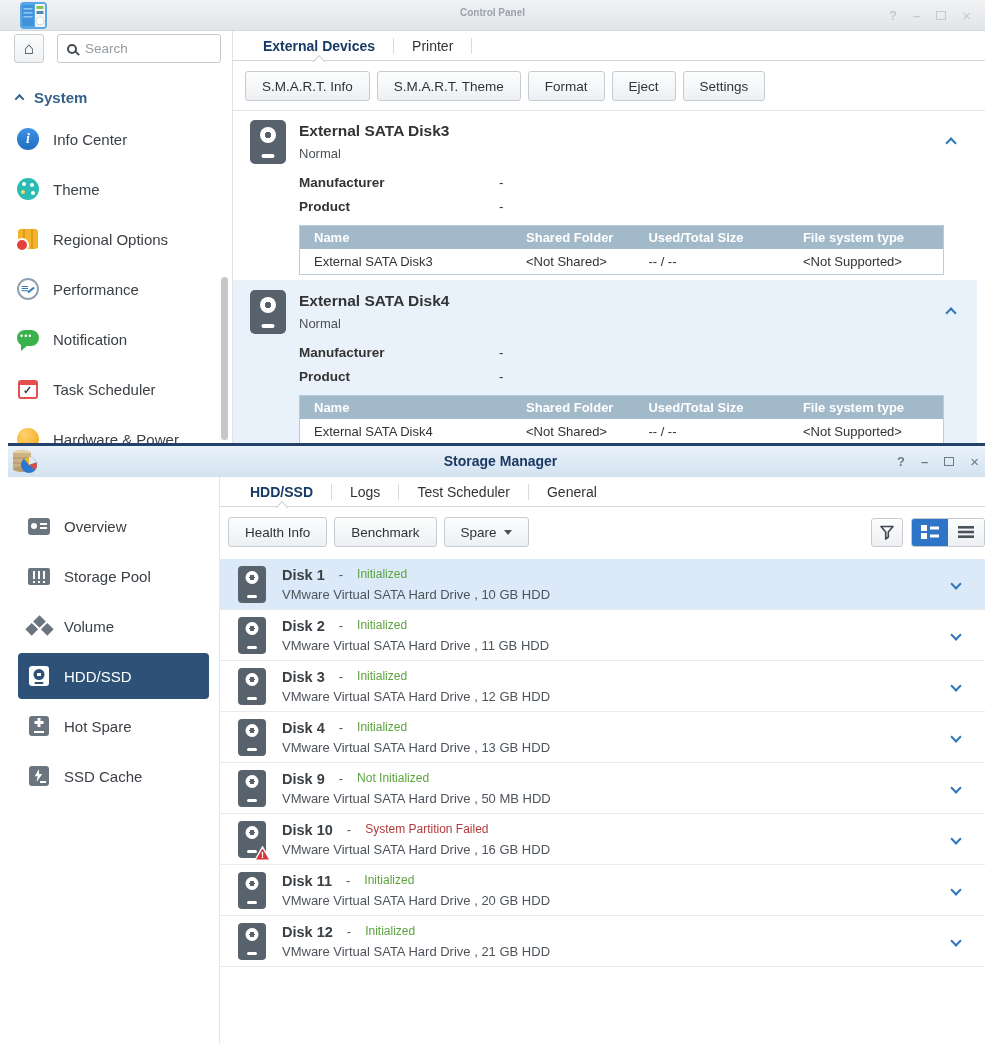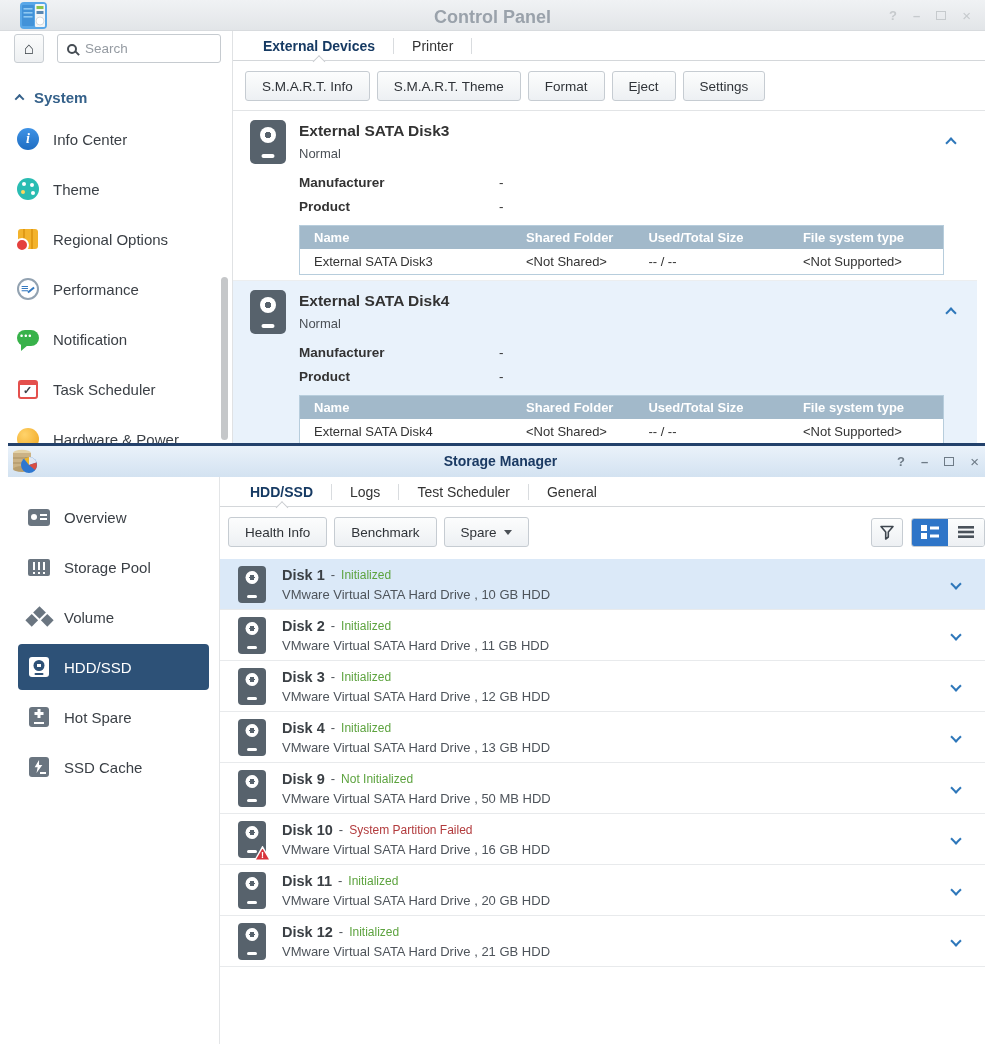--- a/index.html
+++ b/index.html
@@ -21,21 +21,21 @@
   .tab { padding:0 18px; font-size:14px; color:#333; height:30px; display:flex; align-items:center; position:relative; }
   .tab.active { color:#163a63; font-weight:bold; }
   .tab.active::after { content:""; position:absolute; left:50%; bottom:-5px; width:8px; height:8px;
          background:#fff; border-top:1px solid #c9ccd0; border-left:1px solid #c9ccd0;
          transform:translateX(-50%) rotate(45deg); }
   .tabsep { width:1px; height:16px; background:#d9dcdf; }
 
   
   .win-cp { position:absolute; top:0; left:0; width:985px; height:443px; background:#fff; overflow:hidden; }
   .cp-titlebar { height:31px; background:linear-gradient(#f0f2f4,#e2e5e8); border-bottom:1px solid #d8dbde; position:relative; }
-  .cp-title { position:absolute; left:0; right:0; top:7px; text-align:center; color:#9aa2ab; font-weight:bold; font-size:18px; }
+  .cp-title { position:absolute; left:0; right:0; top:7px; text-align:center; color:#9aa2ab; font-weight:bold; font-size:10px; }
   .cp-appicon { position:absolute; left:20px; top:2px; }
   .cp-controls { color:#c6cacd; }
   .cp-body { display:flex; height:412px; }
   .cp-sidebar { width:233px; border-right:1px solid #e0e2e4; position:relative; padding-top:3px; flex:none; }
   .cp-top { display:flex; gap:13px; padding-left:14px; }
   .home-btn { width:30px; height:29px; border:1px solid #c9ced3; border-radius:3px; background:linear-gradient(#fbfcfc,#eef0f2);
               display:flex; align-items:center; justify-content:center; font-size:17px; color:#343b42; font-weight:bold; }
   .search-box { width:164px; height:29px; border:1px solid #c6cbd0; border-radius:3px; background:#fff;
                 display:flex; align-items:center; gap:8px; padding-left:9px; }
   .mag { width:10px; height:10px; border:2px solid #454c53; border-radius:50%; position:relative; flex:none; }
@@ -96,21 +96,21 @@
   .dtable th { background:#a2b9ca; color:#fff; font-size:13px; text-align:left; padding:4px 14px; font-weight:bold; }
   .dtable td { background:#fff; font-size:13px; color:#333; padding:5px 14px; }
 
   
   .win-sm { position:absolute; top:443px; left:8px; width:985px; height:601px; background:#fff; border-top:3px solid #23416b; overflow:hidden; }
   .sm-titlebar { height:31px; background:linear-gradient(#eaf2fa,#d3e2f1); position:relative; }
   .sm-title { position:absolute; left:0; right:0; top:7px; text-align:center; color:#1b3a63; font-weight:bold; font-size:14px; }
   .sm-appicon { position:absolute; left:3px; top:1px; }
   .sm-controls { color:#6e7b87; }
   .sm-body { display:flex; height:567px; }
-  .sm-sidebar { width:212px; border-right:1px solid #e3e5e7; padding:15px 10px 0 10px; flex:none; }
+  .sm-sidebar { width:212px; border-right:1px solid #e3e5e7; padding:24px 10px 0 10px; flex:none; }
   .sm-sidebar ul { list-style:none; }
   .sm-item { height:50px; display:flex; align-items:center; gap:13px; padding-left:9px; font-size:15px; color:#3a3f45;
              border-radius:4px; color:#3a3f45; --icw:#fff; }
   .sm-item .i24 { color:#6a7580; }
   .sm-item.selected { background:#2d5177; color:#fff; height:46px; margin:2px 0; }
   .sm-item.selected .i24 { color:#fff; --icw:#2d5177; }
 
   .ic-overview { width:22px; height:17px; background:currentColor; border-radius:3px; position:relative; }
   .ic-overview::before { content:""; position:absolute; left:3px; top:5px; width:6px; height:6px; border-radius:50%; background:var(--icw); }
   .ic-overview::after { content:""; position:absolute; right:3px; top:5px; width:7px; height:2px; background:var(--icw); box-shadow:0 4px 0 var(--icw); }
@@ -157,21 +157,21 @@
   .hdd-ic::after { content:""; position:absolute; left:50%; bottom:5px; transform:translateX(-50%); width:10px; height:3px;
                     background:#fff; border-radius:1.5px; }
   .warn-badge { display:none; position:absolute; right:-5px; bottom:-3px; width:17px; height:15px; background:#fff;
                 clip-path:polygon(50% 0,100% 100%,0 100%); }
   .warn-badge::before { content:""; position:absolute; left:2px; right:2px; top:3px; bottom:1px; background:#d8353c;
                 clip-path:polygon(50% 0,100% 100%,0 100%); }
   .warn-badge::after { content:"!"; position:absolute; left:0; right:0; bottom:1px; text-align:center; color:#fff;
                 font-size:9px; font-weight:bold; }
   .disk-row.warn .warn-badge { display:block; }
   .disk-text { margin-left:16px; }
-  .l1 { display:flex; align-items:center; gap:6px; }
+  .l1 { display:flex; align-items:flex-start; gap:14px; }
   .dname { font-size:14.5px; color:#3b4045; }
   .dash { font-size:13px; color:#4c5157; }
   .dstatus { font-size:12px; }
   .dstatus.ok { color:#5da33f; }
   .dstatus.err { color:#b23b3d; }
   .l2 { font-size:13px; color:#4e545b; margin-top:4px; }
   .row-chev { margin-left:auto; margin-right:25px; }
 </style>
 </head>
 <body>

